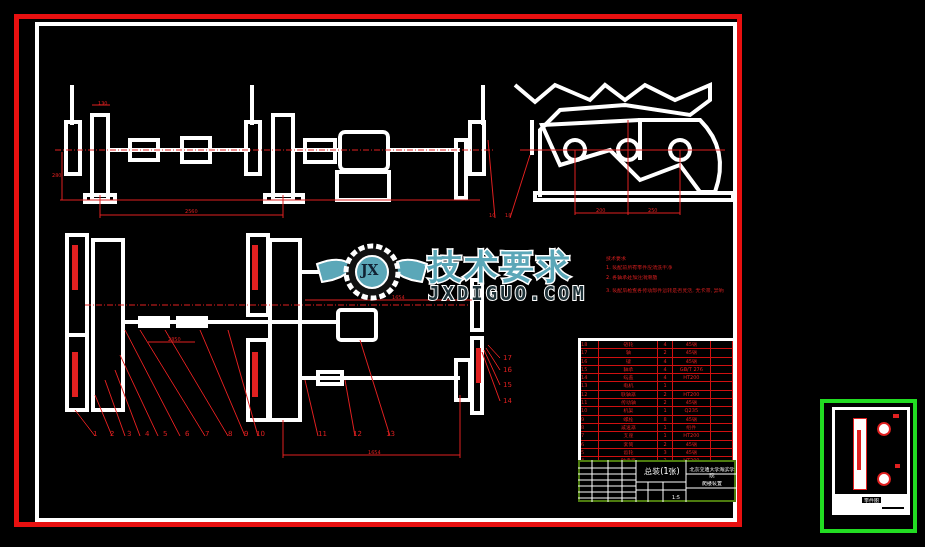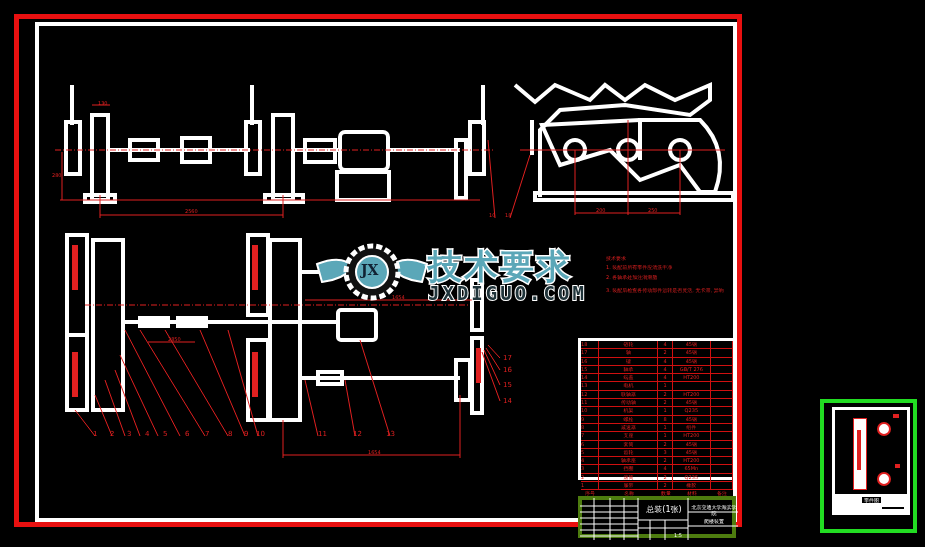--- a/index.html
+++ b/index.html
@@ -7,21 +7,21 @@
   .abs { position:absolute; }
   #outer-frame { left:14px; top:14px; width:728px; height:513px; border:5px solid #e81010; box-sizing:border-box; }
   #inner-frame { left:35px; top:22px; width:702px; height:500px; border:4px solid #fff; box-sizing:border-box; }
   svg { position:absolute; left:0; top:0; }
   .thumb { left:820px; top:399px; width:97px; height:134px; border:4px solid #22dd22; box-sizing:border-box; background:#000; }
   .wm-cn { position:absolute; left:428px; top:244px; font-size:34px; font-weight:bold; color:#5ba7b8; letter-spacing:2px; -webkit-text-stroke:3px #fff; paint-order:stroke fill; font-family:"DejaVu Sans", sans-serif; }
   .wm-en { position:absolute; left:428px; top:282px; font-size:19px; font-weight:bold; color:#20343a; letter-spacing:3px; -webkit-text-stroke:2px #fff; paint-order:stroke fill; font-family:"DejaVu Sans Mono", monospace; }
   .bom { position:absolute; left:578px; top:338px; width:158px; height:142px; border:3px solid #fff; box-sizing:border-box; background:#000; }
   .bom-row { height:7.3px; border-bottom:1px solid #d01010; display:flex; font-size:5px; color:#e02020; line-height:7px; }
   .bom-row span { display:block; overflow:hidden; white-space:nowrap; }
-  .tb { position:absolute; left:578px; top:496px; width:158px; height:42px; border:4px solid #4d7c0f; box-sizing:border-box; background:#000; }
+  .tb { position:absolute; left:578px; top:460px; width:158px; height:42px; border:2px solid #4d7c0f; box-sizing:border-box; background:#000; }
   .tb-title { position:absolute; left:60px; top:4px; width:44px; color:#fff; font-size:8px; text-align:center; }
   .tb-school { position:absolute; left:108px; top:4px; width:48px; color:#fff; font-size:5px; text-align:center; }
   .tb-name { position:absolute; left:108px; top:18px; width:48px; color:#fff; font-size:5px; text-align:center; }
   .tb-scale { position:absolute; left:92px; top:32px; color:#fff; font-size:5px; }
   .note { position:absolute; color:#e02020; font-size:5px; white-space:nowrap; }
   .lbl { position:absolute; color:#e02020; font-size:7px; }
   .dim { position:absolute; color:#e02020; font-size:5px; }
 </style>
 </head>
 <body>

